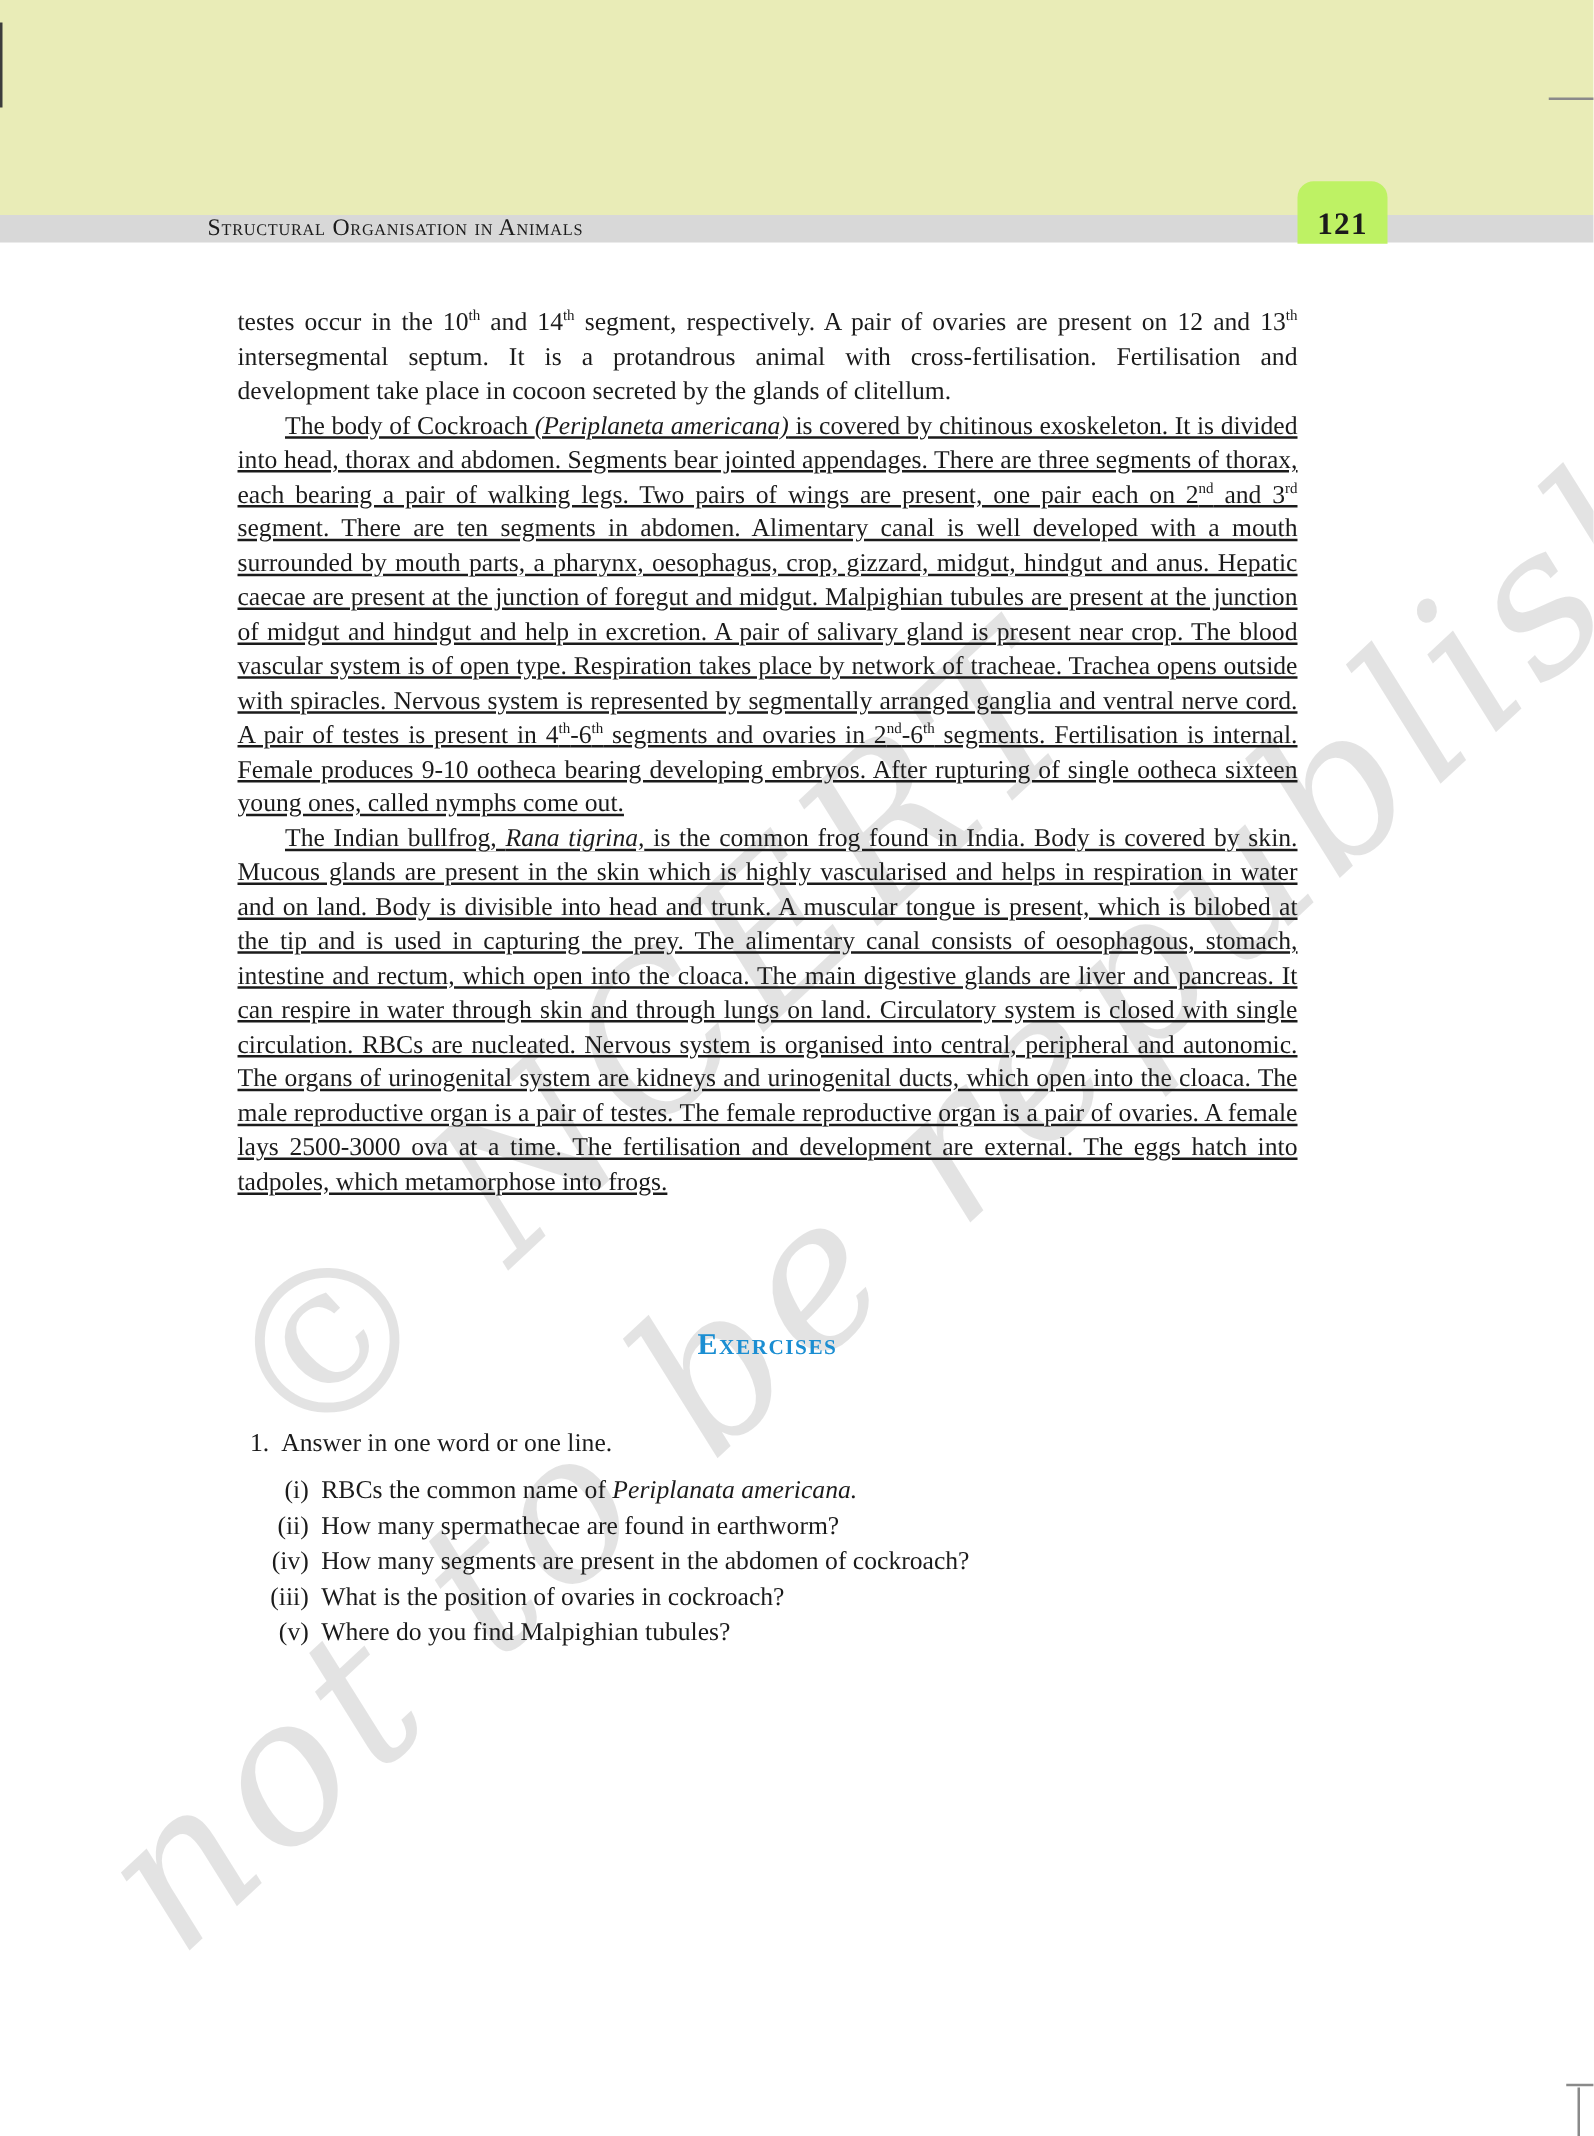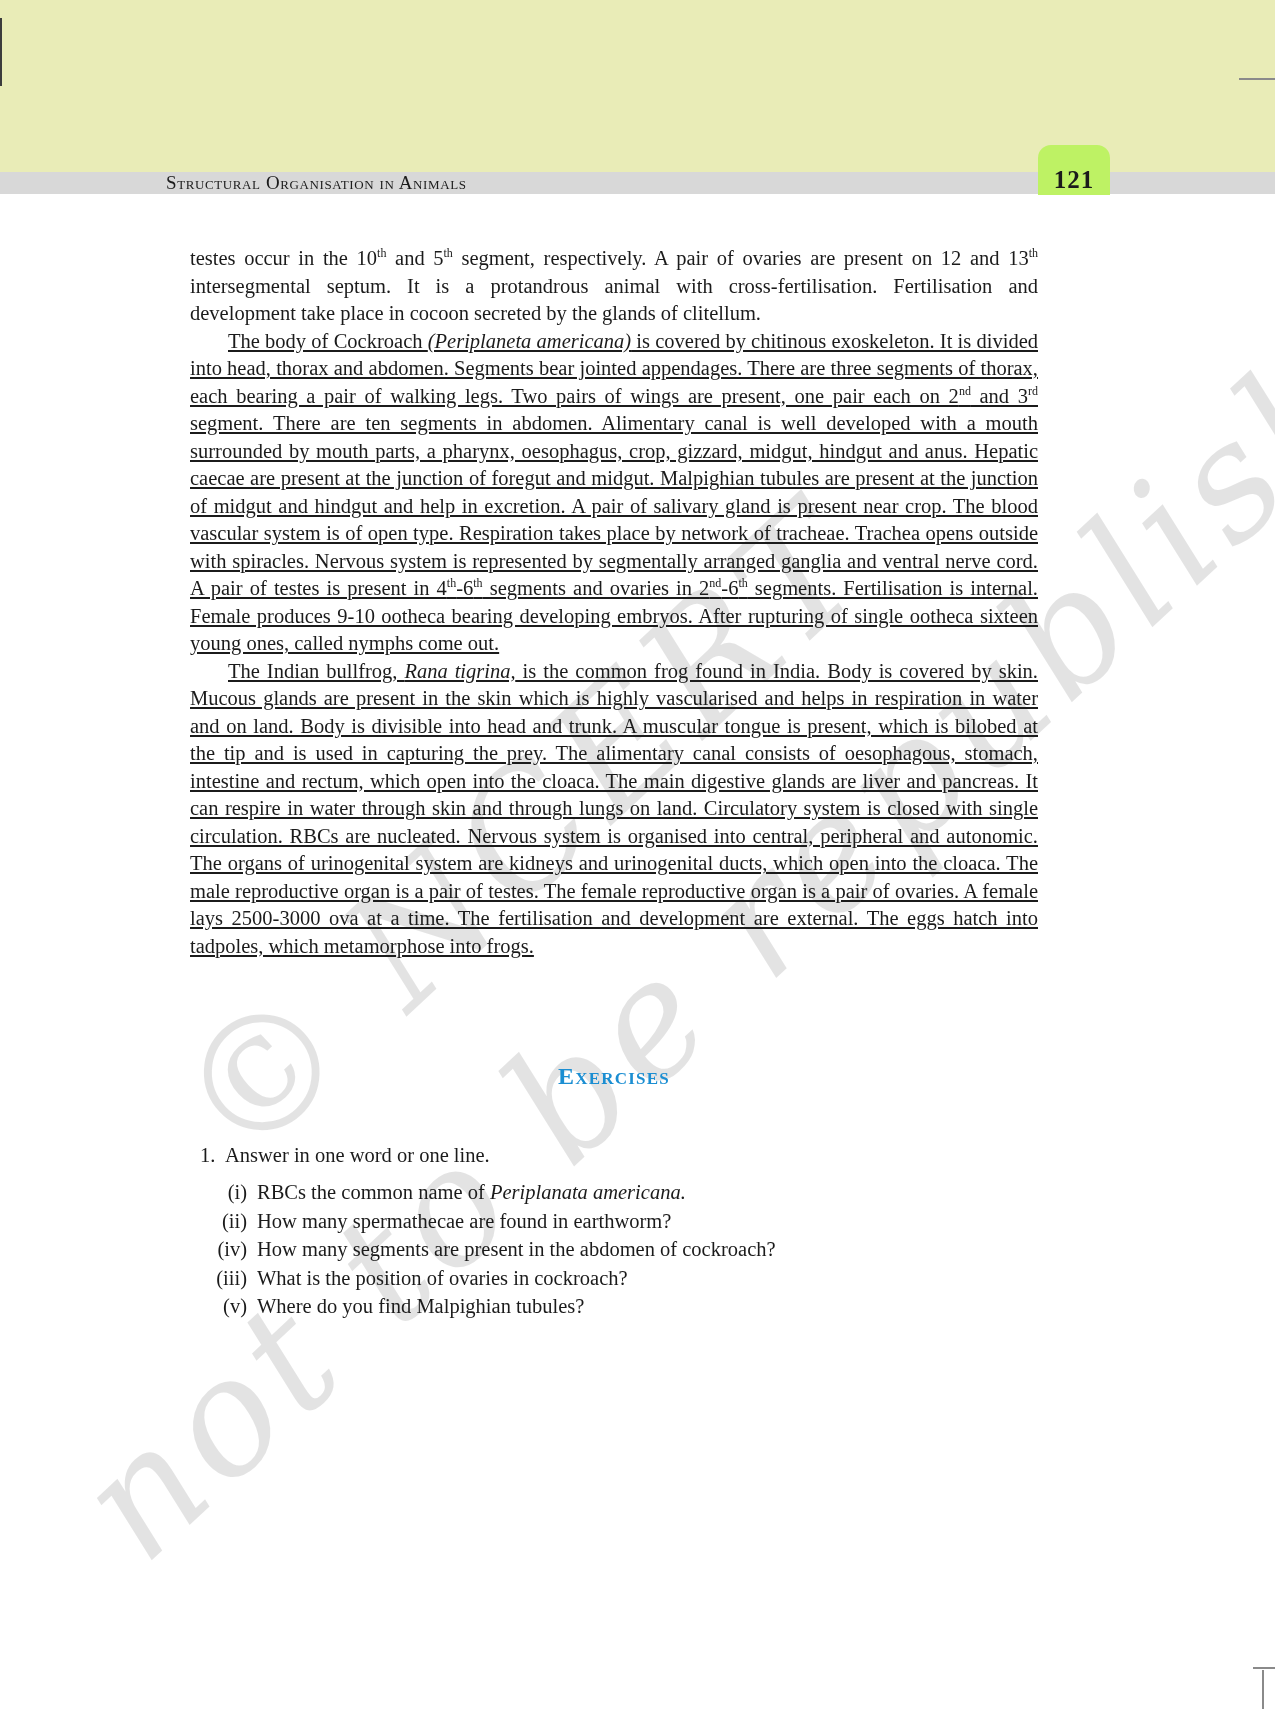--- a/index.html
+++ b/index.html
@@ -78,21 +78,21 @@
     <span>121</span>
   </div>
 
   <div class="watermark">
     <div class="wm-line">© NCERT</div>
     <div class="wm-line">not to be republished</div>
   </div>
 
   <div class="content">
     <div id="paragraphs">
-        <p class="para"><span>testes occur in the 10</span><sup>th</sup><span> and 5</span><sup>th</sup><span> segment, respectively. A pair of ovaries are present on 12 and 13</span><sup>th</sup><span> intersegmental septum. It is a protandrous animal with cross-fertilisation. Fertilisation and development take place in cocoon secreted by the glands of clitellum.</span></p>
+        <p class="para"><span>testes occur in the 10</span><sup>th</sup><span> and 14</span><sup>th</sup><span> segment, respectively. A pair of ovaries are present on 12 and 13</span><sup>th</sup><span> intersegmental septum. It is a protandrous animal with cross-fertilisation. Fertilisation and development take place in cocoon secreted by the glands of clitellum.</span></p>
         <p class="para indent"><span>The body of Cockroach </span><span class="it">(Periplaneta americana)</span><span> is covered by chitinous exoskeleton. It is divided into head, thorax and abdomen. Segments bear jointed appendages. There are three segments of thorax, each bearing a pair of walking legs. Two pairs of wings are present, one pair each on 2</span><sup>nd</sup><span> and 3</span><sup>rd</sup><span> segment. There are ten segments in abdomen. Alimentary canal is well developed with a mouth surrounded by mouth parts, a pharynx, oesophagus, crop, gizzard, midgut, hindgut and anus. Hepatic caecae are present at the junction of foregut and midgut. Malpighian tubules are present at the junction of midgut and hindgut and help in excretion. A pair of salivary gland is present near crop. The blood vascular system is of open type. Respiration takes place by network of tracheae. Trachea opens outside with spiracles. Nervous system is represented by segmentally arranged ganglia and ventral nerve cord. A pair of testes is present in 4</span><sup>th</sup><span>-6</span><sup>th</sup><span> segments and ovaries in 2</span><sup>nd</sup><span>-6</span><sup>th</sup><span> segments. Fertilisation is internal. Female produces 9-10 ootheca bearing developing embryos. After rupturing of single ootheca sixteen young ones, called nymphs come out.</span></p>
         <p class="para indent"><span>The Indian bullfrog, </span><span class="it">Rana tigrina,</span><span> is the common frog found in India. Body is covered by skin. Mucous glands are present in the skin which is highly vascularised and helps in respiration in water and on land. Body is divisible into head and trunk. A muscular tongue is present, which is bilobed at the tip and is used in capturing the prey. The alimentary canal consists of oesophagous, stomach, intestine and rectum, which open into the cloaca. The main digestive glands are liver and pancreas. It can respire in water through skin and through lungs on land. Circulatory system is closed with single circulation. RBCs are nucleated. Nervous system is organised into central, peripheral and autonomic. The organs of urinogenital system are kidneys and urinogenital ducts, which open into the cloaca. The male reproductive organ is a pair of testes. The female reproductive organ is a pair of ovaries. A female lays 2500-3000 ova at a time. The fertilisation and development are external. The eggs hatch into tadpoles, which metamorphose into frogs.</span></p>
       </div>
 
     <h2 class="exercises-heading">Exercises</h2>
 
     <div class="exercise-item">
       <span class="q-num">1.</span>
       <span class="q-text">Answer in one word or one line.</span>
     </div>

